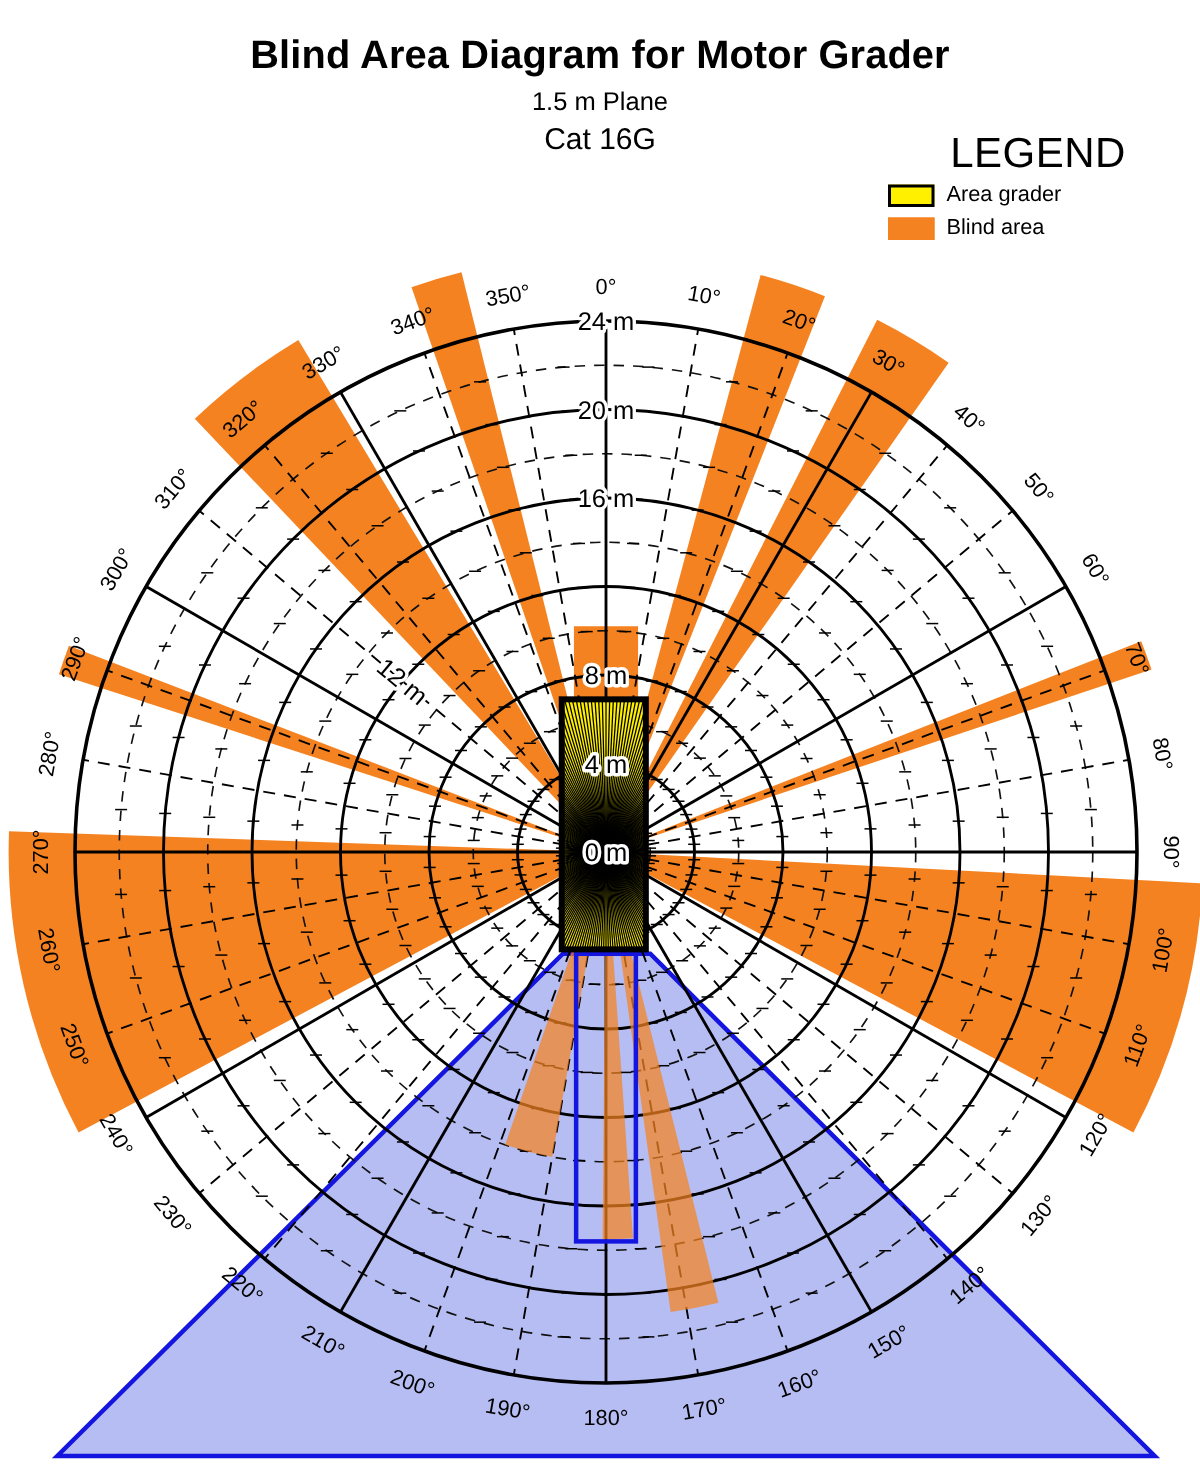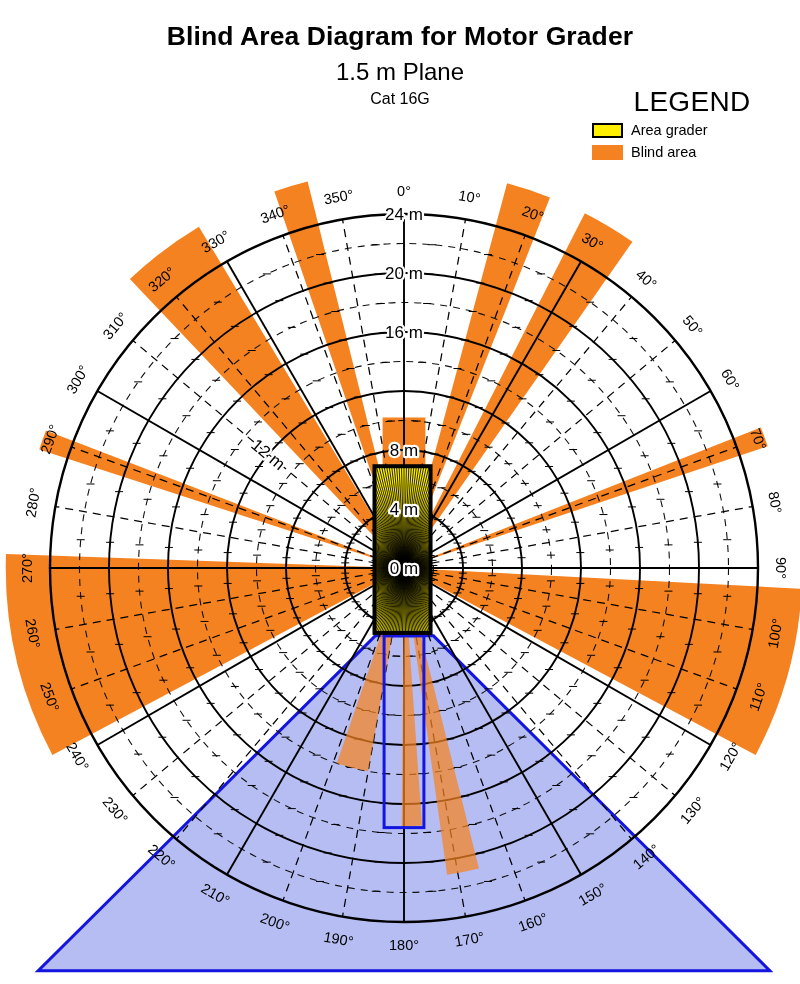--- a/index.html
+++ b/index.html
@@ -2,22 +2,22 @@
 <html><head>
 <meta charset="utf-8">
 <style>
   html,body{margin:0;padding:0;background:#ffffff;}
   body{width:800px;height:984px;overflow:hidden;
        font-family:"Liberation Sans","DejaVu Sans",sans-serif;color:#000;}
   #root{position:relative;width:800px;height:984px;border-radius:17px;}
 
   #titles{position:absolute;left:0;top:0;width:800px;text-align:center;}
   #title-main{font-size:26.5px;font-weight:bold;letter-spacing:.1px;margin-top:22px;line-height:1.1;}
-  #title-plane{font-size:24px;margin-top:7px;line-height:1.15;}
-  #title-model{font-size:16px;margin-top:4px;line-height:1.15;}
+  #title-plane{font-size:17px;margin-top:7px;line-height:1.15;}
+  #title-model{font-size:20px;margin-top:4px;line-height:1.15;}
 
   #legend{position:absolute;left:592px;top:86px;width:200px;}
   #legend-title{font-size:28px;text-align:center;letter-spacing:.3px;margin-bottom:3px;}
   .legend-row{display:flex;align-items:center;height:19px;margin-bottom:3px;}
   .legend-swatch{width:31px;height:15px;box-sizing:border-box;margin-right:8px;flex:0 0 auto;}
   .legend-label{font-size:14.5px;line-height:15px;white-space:nowrap;}
 
   #plot{position:absolute;left:0;top:0;width:800px;height:984px;}
   #plot svg{display:block;}
   text{font-family:"Liberation Sans","DejaVu Sans",sans-serif;}

